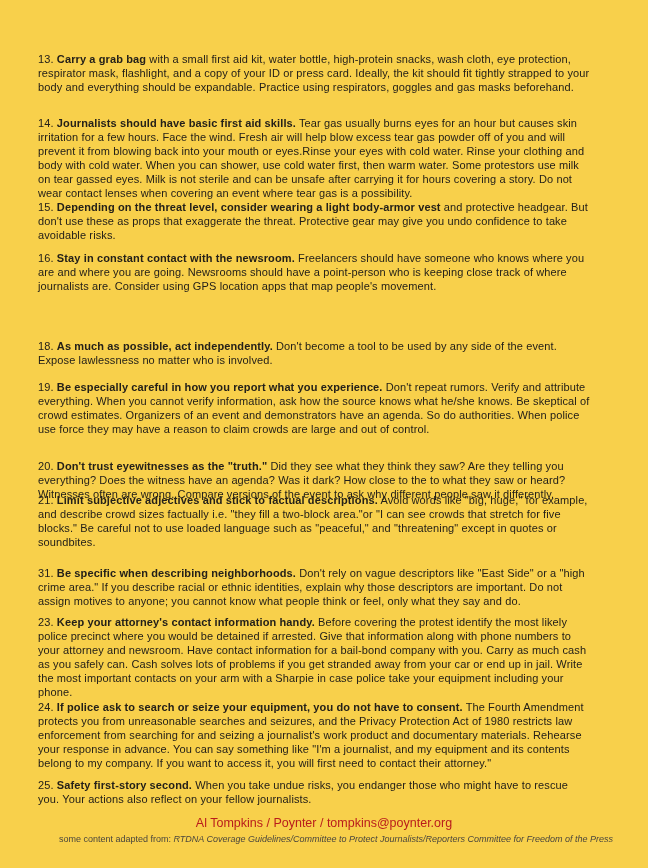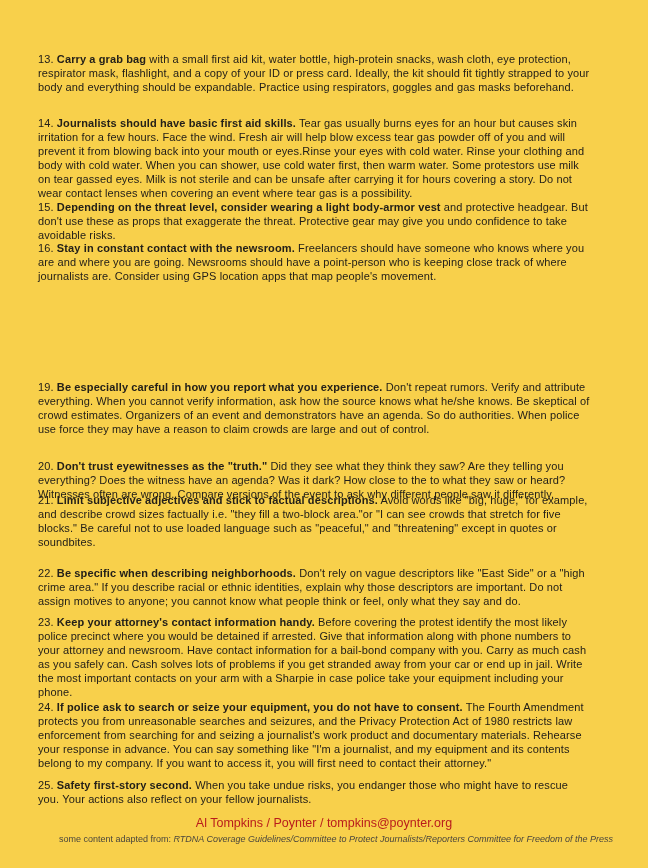--- a/index.html
+++ b/index.html
@@ -44,31 +44,32 @@
 <body>
 
 <div class="page">
 
   <p class="tip" style="top:52px"><span>13.</span> <b>Carry a grab bag</b><span> with a small first aid kit, water bottle, high-protein snacks, wash cloth, eye protection, respirator mask, flashlight, and a copy of your ID or press card. Ideally, the kit should fit tightly strapped to your body and everything should be expandable.  Practice using respirators, goggles and gas masks beforehand.</span></p>
 
   <p class="tip" style="top:116px"><span>14.</span> <b>Journalists should have basic first aid skills.</b><span>  Tear gas usually burns eyes for an hour but causes skin irritation for a few hours. Face the wind. Fresh air will help blow excess tear gas powder off of you and will prevent it from blowing back into your mouth or eyes.Rinse your eyes with cold water. Rinse your clothing and body with cold water. When you can shower, use cold water first, then warm water.  Some protestors use milk on tear gassed eyes. Milk is not sterile and can be unsafe after carrying it for hours covering a story. Do not wear contact lenses when covering an event where tear gas is a possibility.</span></p>
 
   <p class="tip" style="top:200px"><span>15.</span> <b>Depending on the threat level, consider wearing a light body-armor vest</b><span> and protective headgear. But don't use these as props that exaggerate the threat. Protective gear may give you undo confidence to take avoidable risks.</span></p>
 
-  <p class="tip" style="top:241px"><span>16.</span> <b>Stay in constant contact with the newsroom.</b><span> Freelancers should have someone who knows where you are and where you are going. Newsrooms should have a point-person who is keeping close track of where journalists are. Consider using GPS location apps that map people's movement.</span></p>
+  <p class="tip" style="top:251px"><span>16.</span> <b>Stay in constant contact with the newsroom.</b><span> Freelancers should have someone who knows where you are and where you are going. Newsrooms should have a point-person who is keeping close track of where journalists are. Consider using GPS location apps that map people's movement.</span></p>
 
 
+  <p class="tip" style="top:339px"><span>18.</span> <b>As much as possible, act independently.</b><span> Don't become a tool to be used by any side of the event.  Expose lawlessness no matter who is involved.</span></p>
 
   <p class="tip" style="top:380px"><span>19.</span> <b>Be especially careful in how you report what you experience.</b><span> Don't repeat rumors. Verify and attribute everything. When you cannot verify information, ask how the source knows what he/she knows. Be skeptical of crowd estimates. Organizers of an event and demonstrators have an agenda. So do authorities. When police use force they may have a reason to claim crowds are large and out of control.</span></p>
 
   <p class="tip" style="top:459px"><span>20.</span> <b>Don't trust eyewitnesses as the "truth."</b><span> Did they see what they think they saw? Are they telling you everything? Does the witness have an agenda? Was it dark? How close to the to what they saw or heard? Witnesses often are wrong.  Compare versions of the event to ask why different people saw it differently.</span></p>
 
   <p class="tip" style="top:493px"><span>21.</span> <b>Limit subjective adjectives and stick to factual descriptions.</b><span> Avoid words like "big, huge," for example, and describe crowd sizes factually i.e. "they fill a two-block area."or "I can see crowds that stretch for five blocks."  Be careful not to use loaded language such as "peaceful," and "threatening" except in quotes or soundbites.</span></p>
 
-  <p class="tip" style="top:566px"><span>22.</span> <b>Be specific when describing neighborhoods.</b><span> Don't rely on vague descriptors like "East Side" or a "high crime area." If you describe racial or ethnic identities, explain why those descriptors are important.  Do not assign motives to anyone; you cannot know what people think or feel, only what they say and do.</span></p>
+  <p class="tip" style="top:566px"><span>31.</span> <b>Be specific when describing neighborhoods.</b><span> Don't rely on vague descriptors like "East Side" or a "high crime area." If you describe racial or ethnic identities, explain why those descriptors are important.  Do not assign motives to anyone; you cannot know what people think or feel, only what they say and do.</span></p>
 
   <p class="tip" style="top:615px"><span>23.</span> <b>Keep your attorney's contact information handy.</b><span> Before covering the protest identify the most likely police precinct where you would be detained if arrested. Give that information along with phone numbers to your attorney and newsroom. Have contact information for a bail-bond company with you.  Carry as much cash as you safely can. Cash solves lots of problems if you get stranded away from your car or end up in jail. Write the most important contacts on your arm with a Sharpie in case police take your equipment including your phone.</span></p>
 
   <p class="tip" style="top:700px"><span>24.</span> <b>If police ask to search or seize your equipment, you do not have to consent.</b><span> The Fourth Amendment protects you from unreasonable searches and seizures, and the Privacy Protection Act of 1980 restricts law enforcement from searching for and seizing a journalist's work product and documentary materials. Rehearse your response in advance. You can say something like "I'm a journalist, and my equipment and its contents belong to my company. If you want to access it, you will first need to contact their attorney."</span></p>
 
   <p class="tip" style="top:778px"><span>25.</span> <b>Safety first-story second.</b><span>  When you take undue risks, you endanger those who might have to rescue you. Your actions also reflect on your fellow journalists.</span></p>
 
   <div class="byline">Al Tompkins / Poynter / tompkins@poynter.org</div>
 
   <div class="credit"><span>some content adapted from: </span><i>RTDNA Coverage Guidelines/Committee to Protect Journalists/Reporters Committee for Freedom of the Press</i></div>

